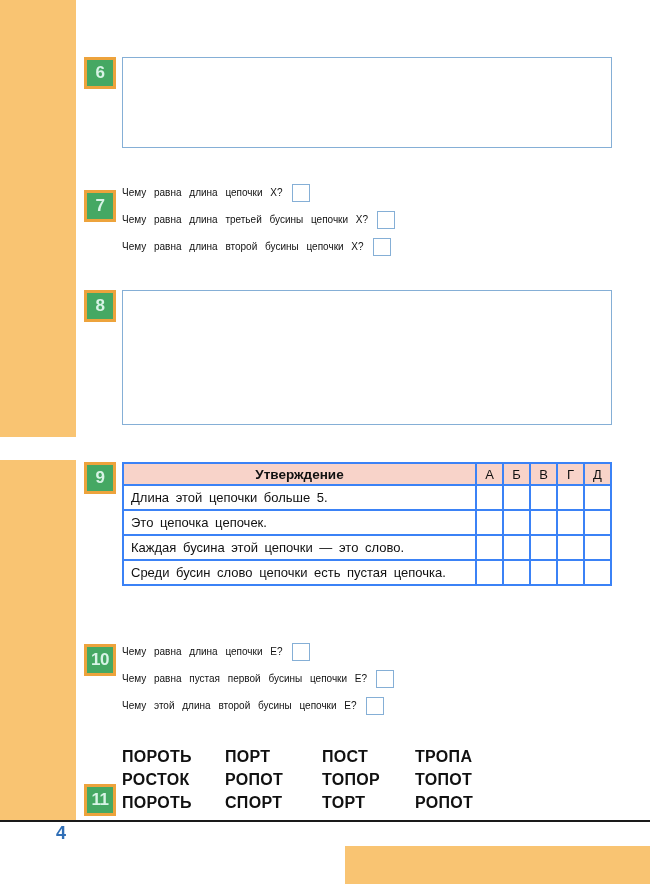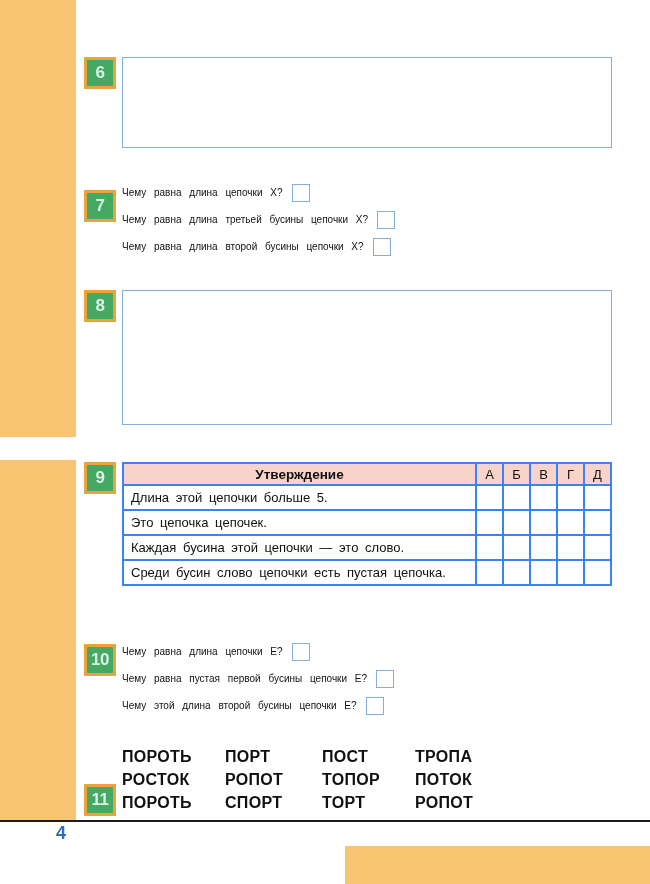--- a/index.html
+++ b/index.html
@@ -247,21 +247,21 @@
     <span>11</span>
   </div>
   <div class="words">
     <span>ПОРОТЬ</span>
     <span>ПОРТ</span>
     <span>ПОСТ</span>
     <span>ТРОПА</span>
     <span>РОСТОК</span>
     <span>РОПОТ</span>
     <span>ТОПОР</span>
-    <span>ПОТОК</span>
+    <span>ТОПОТ</span>
     <span>ПОРОТЬ</span>
     <span>СПОРТ</span>
     <span>ТОРТ</span>
     <span>РОПОТ</span>
   </div>
 
   <div class="footer-line"></div>
   <div class="page-number">4</div>
   <div class="bottom-right-band"></div>
 

